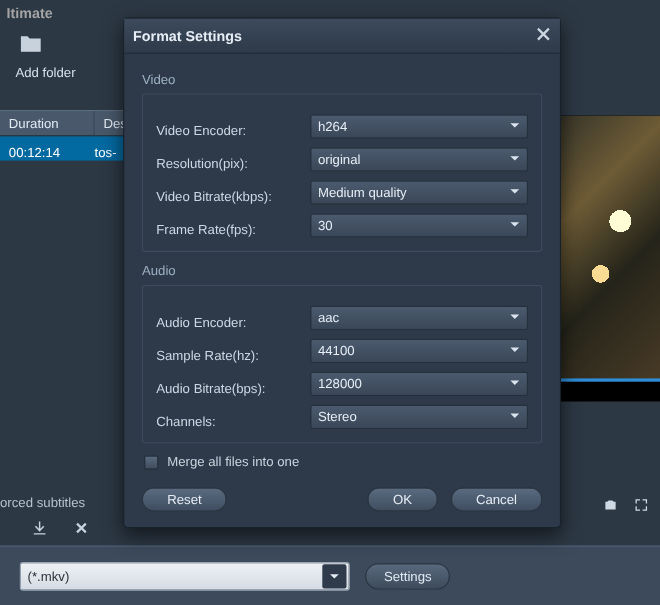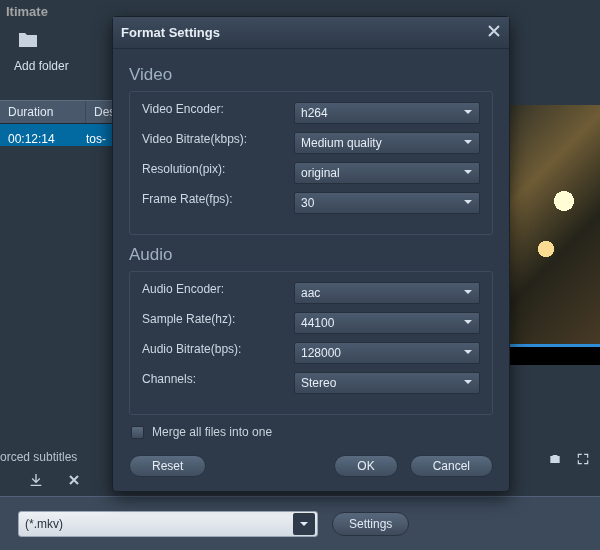--- a/index.html
+++ b/index.html
@@ -40,23 +40,23 @@
   .format-select { flex: 0 0 300px; height: 26px; background: linear-gradient(#edf1f4,#d4dbe3); border: 1px solid #9aa6b3; border-radius: 3px; display: flex; align-items: center; justify-content: space-between; padding: 0 6px; color: #2b333c; font-size: 12px; }
   .format-select .chev { width: 22px; height: 22px; background:#2f3b4a; display:flex;align-items:center;justify-content:center; border-radius:2px; margin-right:-4px;}
   .format-select .chev svg { width:10px; height:10px; fill:#e4eaf1; }
   .btn-settings { height: 24px; padding: 0 16px; border-radius: 12px; background: linear-gradient(#59697d,#3d4a5b); border: 1px solid #2a3440; color: #e2eaf3; font-size: 12px; display:flex; align-items:center; }
 
   
   .modal { position: absolute; left: 112px; top: 16px; width: 398px; background: #2e3a49; border: 1px solid #18202a; border-radius: 4px; box-shadow: 0 6px 18px rgba(0,0,0,.6); }
   .modal-title { height: 32px; background: linear-gradient(#3c4a5c,#2e3a49); border-bottom: 1px solid #222c38; display: flex; align-items: center; justify-content: space-between; padding: 0 8px; color: #e8eef6; font-weight: bold; font-size: 13px; }
   .modal-close svg { width: 14px; height: 14px; fill: #cbd6e2; }
   .modal-body { padding: 10px 16px 14px; }
-  .section-label { font-size: 17px; color: #9fb0c3; margin: 6px 0 6px 0; }
+  .section-label { font-size: 12px; color: #9fb0c3; margin: 6px 0 6px 0; }
   .fieldset { border: 1px solid #3d4b5d; border-radius: 3px; padding: 10px 12px 12px; margin-bottom: 10px; }
-  .row { display: flex; align-items: flex-start; height: 30px; gap: 12px; }
+  .row { display: flex; align-items: flex-end; height: 30px; }
   .row label { flex: 0 0 140px; font-size: 12px; color: #cdd8e4; }
   .select { flex: 1; height: 22px; background: linear-gradient(#4b5a6e,#3a4758); border: 1px solid #26303c; border-radius: 2px; display: flex; align-items: center; justify-content: space-between; padding: 0 6px; color: #e6edf5; font-size: 12px; }
   .select .chev svg { width: 10px; height: 10px; fill: #dbe4ee; }
   .merge { display: flex; align-items: center; gap: 8px; font-size: 12px; margin: 6px 0 10px 2px; }
   .checkbox { width: 13px; height: 13px; background: linear-gradient(#5a6a7e,#3f4c5d); border: 1px solid #252f3b; border-radius: 2px; }
   .modal-buttons { display: flex; align-items: center; gap: 12px; padding-top: 6px; }
   .pill { height: 22px; padding: 0 22px; border-radius: 11px; background: linear-gradient(#5a6b80,#3f4d5f); border: 1px solid #2a3440; color: #e6edf5; font-size: 12px; display:flex; align-items:center; }
   .modal-buttons .spacer { flex: 1; }
 </style>
 </head>
@@ -135,32 +135,32 @@
       <div class="row">
         <label>Video Encoder:</label>
         <div class="select">
           <span>h264</span>
           <span class="chev"><svg viewBox="0 0 10 10">
                 <path d="M1 3l4 4 4-4z"></path>
               </svg></span>
         </div>
       </div>
       <div class="row">
+        <label>Resolution(pix):</label>
+        <div class="select">
+          <span>original</span>
+          <span class="chev"><svg viewBox="0 0 10 10">
+                <path d="M1 3l4 4 4-4z"></path>
+              </svg></span>
+        </div>
+      </div>
+      <div class="row">
         <label>Video Bitrate(kbps):</label>
         <div class="select">
           <span>Medium quality</span>
-          <span class="chev"><svg viewBox="0 0 10 10">
-                <path d="M1 3l4 4 4-4z"></path>
-              </svg></span>
-        </div>
-      </div>
-      <div class="row">
-        <label>Resolution(pix):</label>
-        <div class="select">
-          <span>original</span>
           <span class="chev"><svg viewBox="0 0 10 10">
                 <path d="M1 3l4 4 4-4z"></path>
               </svg></span>
         </div>
       </div>
       <div class="row">
         <label>Frame Rate(fps):</label>
         <div class="select">
           <span>30</span>
           <span class="chev"><svg viewBox="0 0 10 10">

